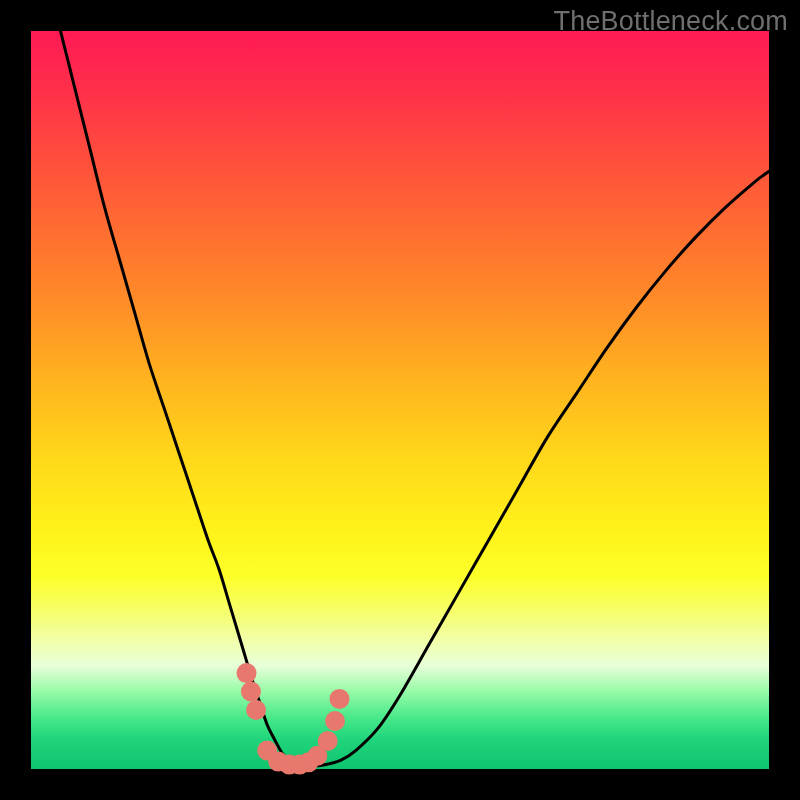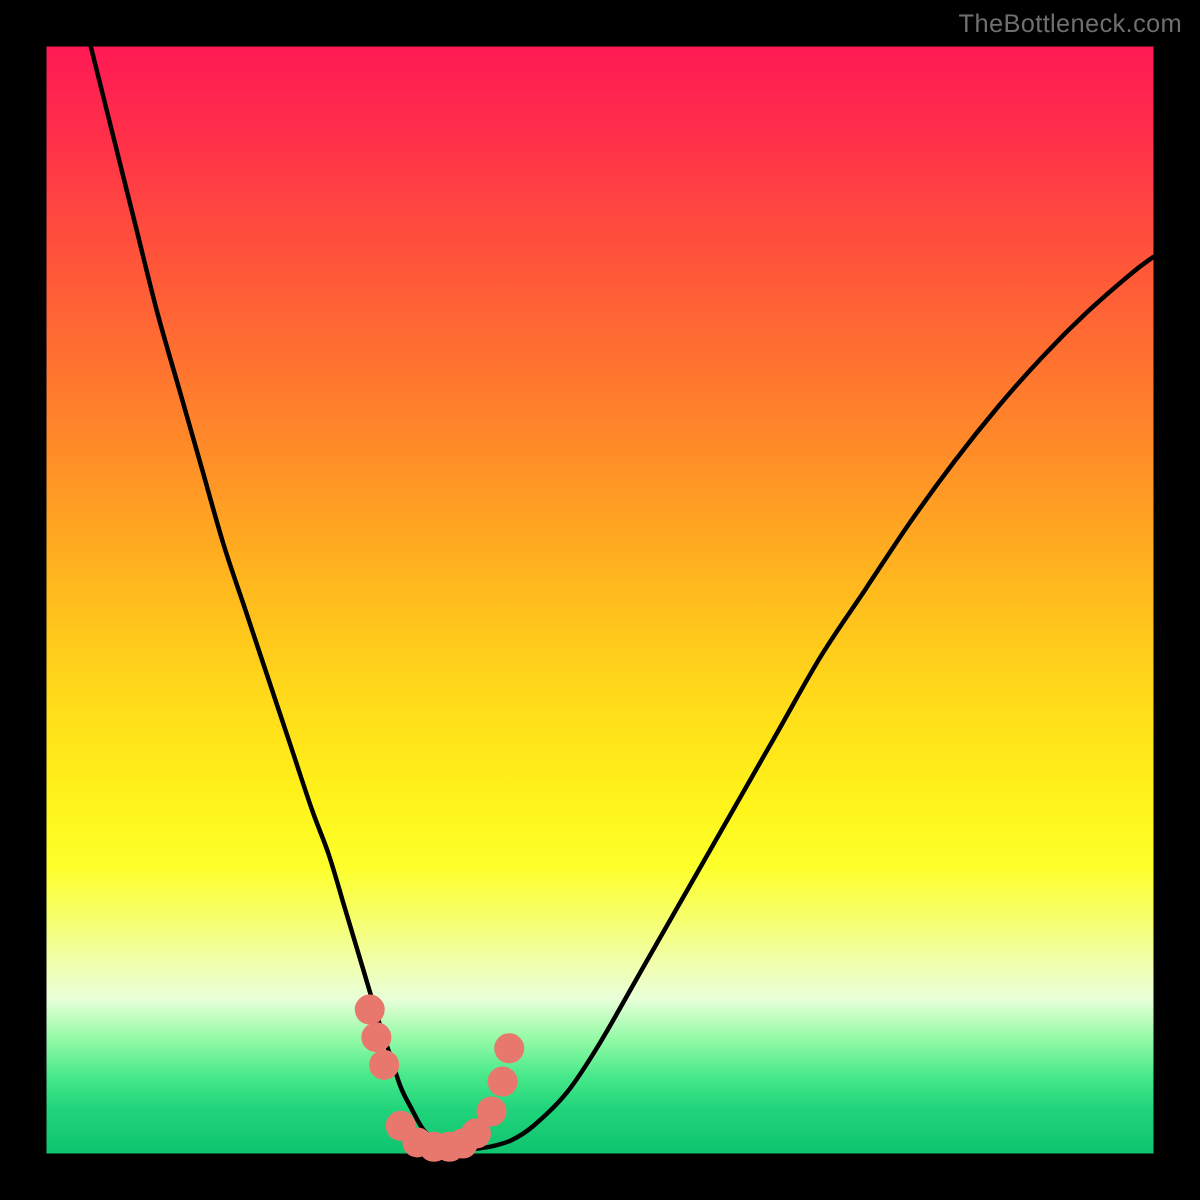--- a/index.html
+++ b/index.html
@@ -40,21 +40,21 @@
       #48e98a 93%,
       #20d47b 96%,
       #0ec46e 100%
     );
   }
   .watermark {
     position: absolute;
     top: 6px;
     right: 12px;
     color: #6f6f6f;
-    font-size: 17px;
+    font-size: 27px;
     letter-spacing: 0.2px;
     font-weight: 500;
     user-select: none;
     margin-left: 29px;
   }
   svg.curves {
     position: absolute;
     left: 0;
     top: 0;
     width: 738px;

